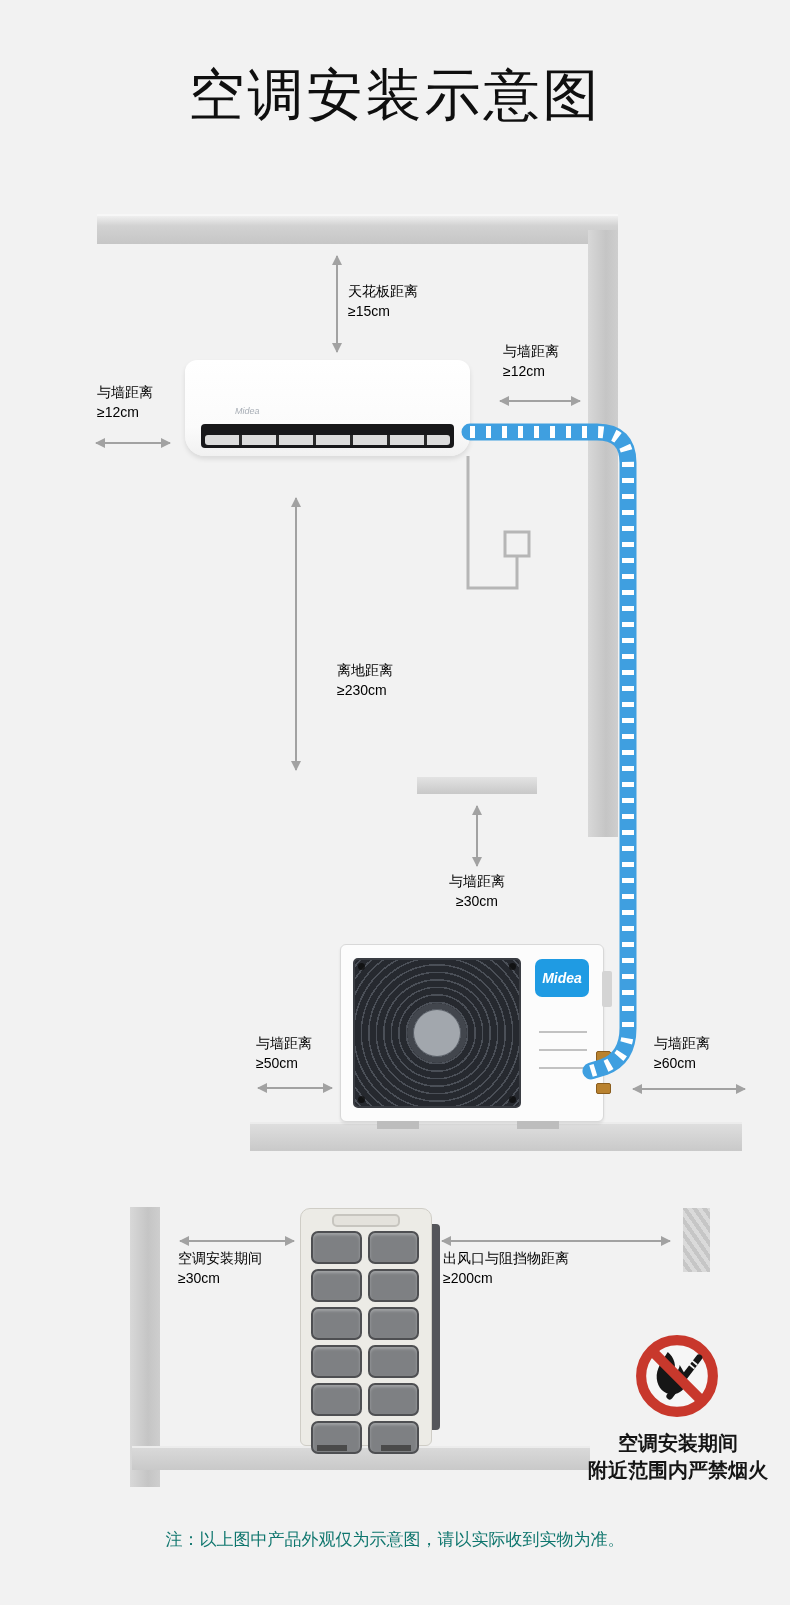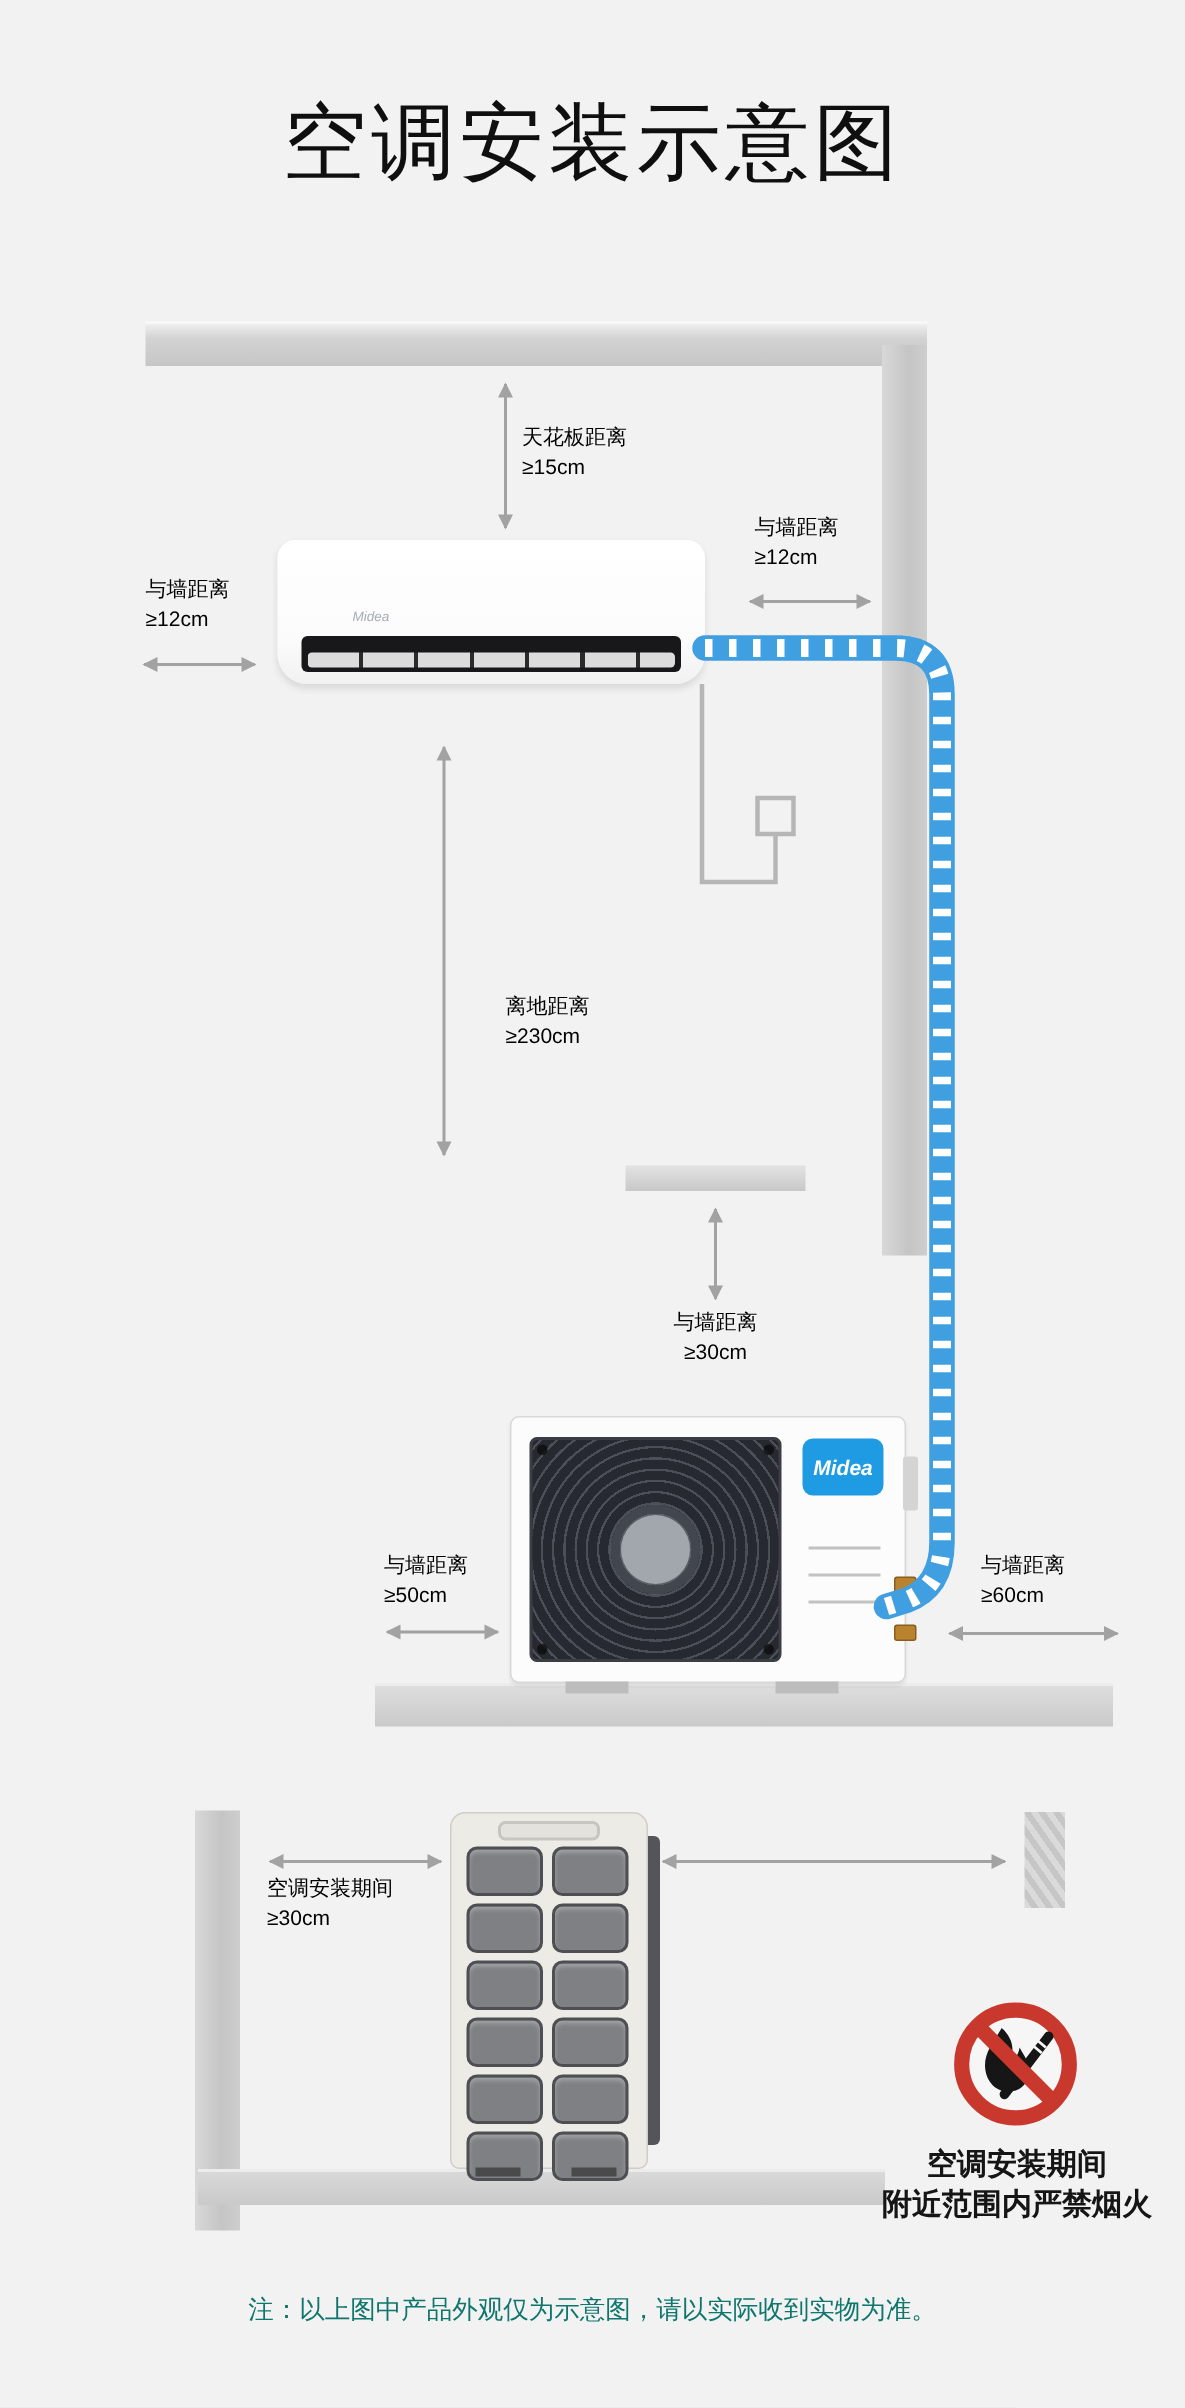--- a/index.html
+++ b/index.html
@@ -204,20 +204,24 @@
     <span>≥50cm</span>
   </div>
   <div class="dim-label" style="left:654px;top:1034px;">
     <span>与墙距离</span>
     <span>≥60cm</span>
   </div>
   <div class="dim-label" style="left:178px;top:1249px;">
     <span>空调安装期间</span>
     <span>≥30cm</span>
   </div>
+  <div class="dim-label" style="left:443px;top:1249px;">
+    <span>出风口与阻挡物距离</span>
+    <span>≥200cm</span>
+  </div>
 
   <svg class="nofire" width="92" height="92" viewBox="0 0 100 100">
     <circle cx="50" cy="50" r="39" fill="#f6f6f6" stroke="#c8382c" stroke-width="11"></circle>
     <path d="M40 24 C34 34 27 42 28 53 C29 63 36 70 45 70 C53 70 60 64 60 55
              C60 48 56 44 53 38 C52 44 49 47 46 47 C50 39 47 30 40 24 Z" fill="#161616"></path>
     <line x1="42" y1="72" x2="74" y2="30" stroke="#161616" stroke-width="7" stroke-linecap="round"></line>
     <line x1="63" y1="37" x2="69" y2="42" stroke="#f6f6f6" stroke-width="2"></line>
     <line x1="66" y1="33" x2="72" y2="38" stroke="#f6f6f6" stroke-width="2"></line>
     <line x1="23" y1="23" x2="77" y2="77" stroke="#c8382c" stroke-width="11"></line>
   </svg>

